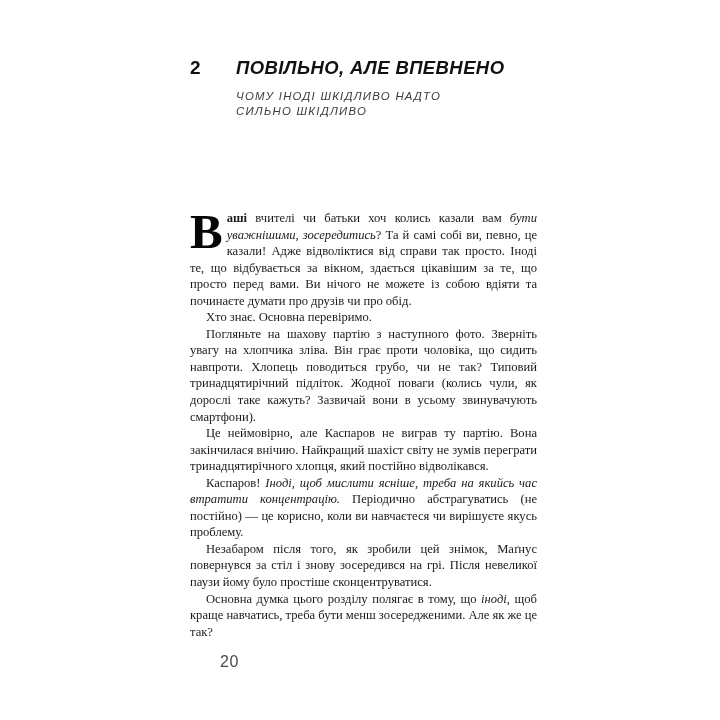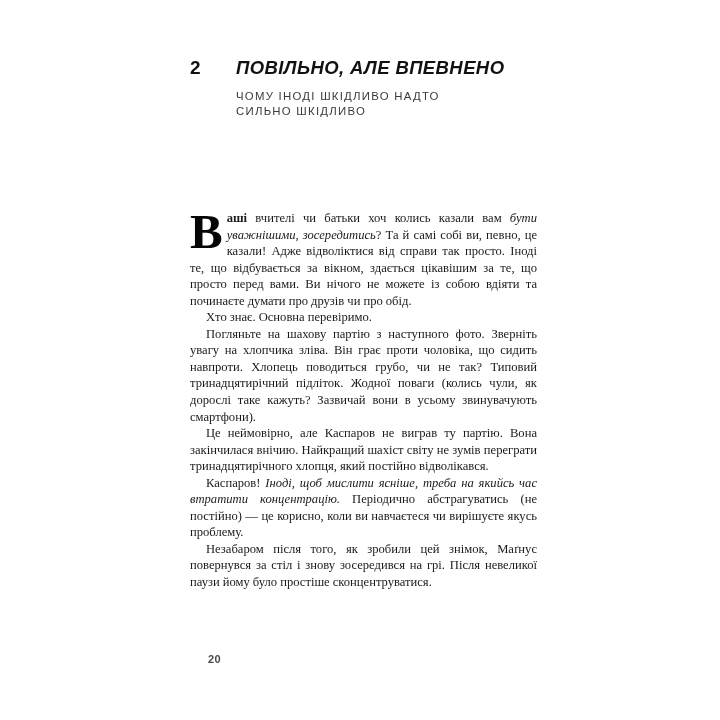--- a/index.html
+++ b/index.html
@@ -57,21 +57,21 @@
   .chapter-subtitle {
     margin-left: 46px;
     margin-top: 11px;
     font-family: "Liberation Sans", "DejaVu Sans", sans-serif;
     font-weight: 400;
     font-size: 11.4px;
     line-height: 15.5px;
     letter-spacing: 1.25px;
     color: #3a3a3a;
   }
-  .chapter-subtitle span { display: block; }
+  .chapter-subtitle span { display: block; font-style: italic; }
 
   
   .body-col {
     position: absolute;
     left: 190px;
     top: 210px;
     width: 347px;
   }
   p.para {
     margin: 0;
@@ -100,27 +100,26 @@
     margin-top: 1px;
     color: #050505;
   }
   .lead-in {
     font-weight: 700;
   }
 
   
   .folio {
     position: absolute;
-    left: 208px;
+    left: 220px;
     top: 653px;
     font-family: "Liberation Sans", "DejaVu Sans", sans-serif;
-    font-size: 11px;
+    font-size: 16px;
     letter-spacing: 0.5px;
     color: #4a4a4a;
-    font-weight: bold;
   }
 </style>
 </head>
 <body>
 
 <div class="page">
 
   <div class="chapter-head">
     <div class="chapter-title-row">
       <div class="chapter-number">2</div>
@@ -132,17 +131,18 @@
     </div>
   </div>
 
   <div class="body-col" id="body-col">
       <p class="para first"><span class="dropcap">В</span><span class="lead-in">аші</span><span> вчителі чи батьки хоч колись казали вам </span><em>бути уважнішими, зосередитись</em><span>? Та й самі собі ви, певно, це казали! Адже відволіктися від справи так просто. Іноді те, що відбувається за вікном, здається цікавішим за те, що просто перед вами. Ви нічого не можете із собою вдіяти та починаєте думати про друзів чи про обід.</span></p>
       <p class="para"><span>Хто знає. Основна перевіримо.</span></p>
       <p class="para"><span>Погляньте на шахову партію з наступного фото. Зверніть увагу на хлопчика зліва. Він грає проти чоловіка, що сидить навпроти. Хлопець поводиться грубо, чи не так? Типовий тринадцятирічний підліток. Жодної поваги (колись чули, як дорослі таке кажуть? Зазвичай вони в усьому звинувачують смартфони).</span></p>
       <p class="para"><span>Це неймовірно, але Каспаров не виграв ту партію. Вона закінчилася внічию. Найкращий шахіст світу не зумів переграти тринадцятирічного хлопця, який постійно відволікався.</span></p>
       <p class="para"><span>Каспаров! </span><em>Іноді, щоб мислити ясніше, треба на якийсь час втратити концентрацію.</em><span> Періодично абстрагуватись (не постійно) — це корисно, коли ви навчаєтеся чи вирішуєте якусь проблему.</span></p>
       <p class="para"><span>Незабаром після того, як зробили цей знімок, Маґнус повернувся за стіл і знову зосередився на грі. Після невеликої паузи йому було простіше сконцентруватися.</span></p>
+      <p class="para"><span>Основна думка цього розділу полягає в тому, що </span><em>іноді</em><span>, щоб краще навчатись, треба бути менш зосередженими. Але як же це так?</span></p>
     </div>
 
   <div class="folio">20</div>
 
 </div>
 
 </body></html>

